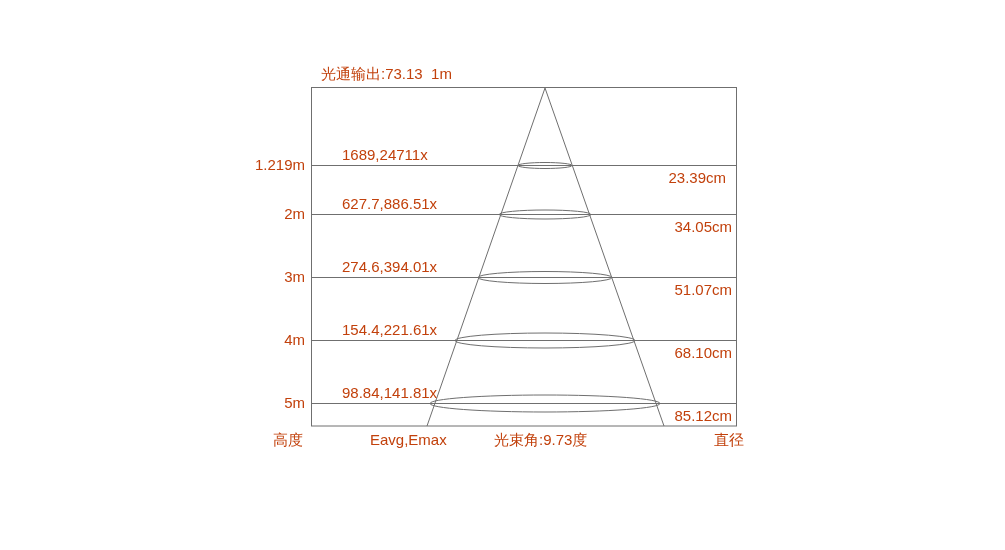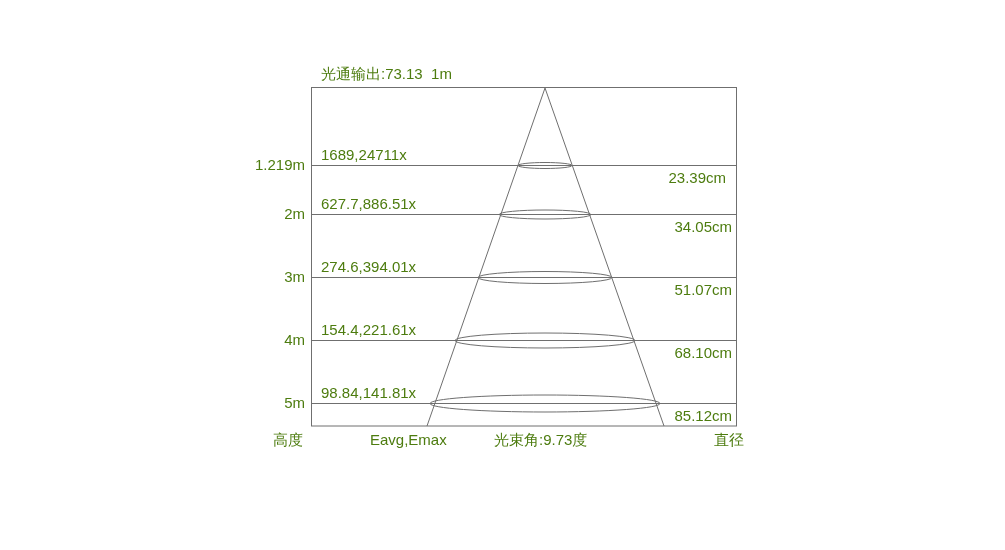--- a/index.html
+++ b/index.html
@@ -1,27 +1,27 @@
 <!DOCTYPE html>
 <html><head>
 <meta charset="utf-8">
 <style>
   html,body{margin:0;padding:0;background:#ffffff;}
   .stage{
     position:relative;
     width:1005px;height:550px;
     background:#ffffff;
     font-family:"Liberation Sans","DejaVu Sans",sans-serif;
-    color:#4d7c0f;
+    color:#c2410c;
     overflow:hidden;
   }
   .abs{position:absolute;white-space:pre;}
   .title{left:321px;top:64px;font-size:15px;line-height:20px;}
   .h-label{font-size:15px;line-height:20px;text-align:right;}
-  .e-label{font-size:15px;line-height:20px;}
+  .e-label{font-size:15px;line-height:20px;margin-left:21px;}
   .d-label{font-size:15px;line-height:20px;text-align:right;}
   .axis-label{top:430px;font-size:15px;line-height:20px;}
   .note{left:313px;top:456px;font-size:14px;line-height:20px;letter-spacing:0.3px;}
   svg{position:absolute;left:0;top:0;}
 </style>
 </head>
 <body>
 
 <div class="stage">
 

